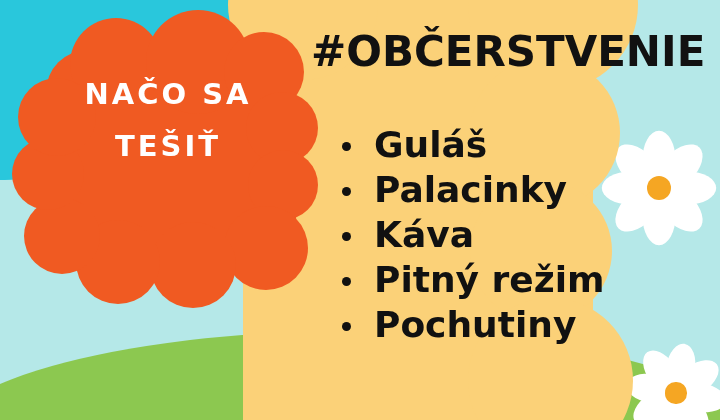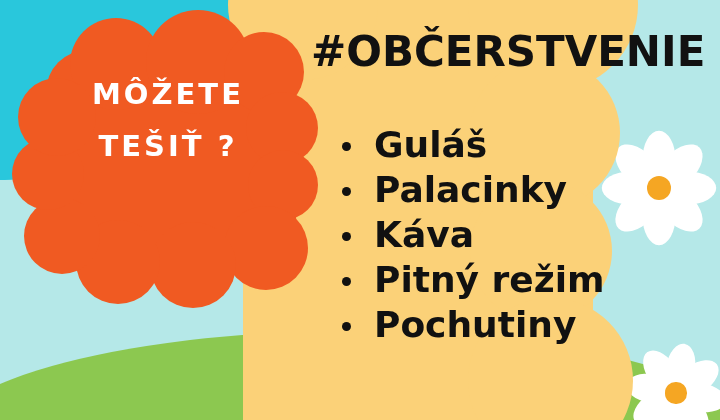--- a/index.html
+++ b/index.html
@@ -208,22 +208,22 @@
     <div class="ob" style="left:230px; top:140px; width:70px;  height:70px;"></div>
     <div class="ob" style="left:206px; top:196px; width:84px;  height:84px;"></div>
     <div class="ob" style="left:132px; top:212px; width:86px;  height:86px;"></div>
     <div class="ob" style="left:58px;  top:210px; width:84px;  height:84px;"></div>
     <div class="ob" style="left:6px;   top:188px; width:76px;  height:76px;"></div>
     <div class="ob" style="left:-6px;  top:128px; width:72px;  height:72px;"></div>
     <div class="ob" style="left:0px;   top:68px;  width:78px;  height:78px;"></div>
   </div>
 
   <div class="blob-text">
-    <span class="blob-line">MÔŽETE</span>
-    <span class="blob-line">TEŠIŤ ?</span>
+    <span class="blob-line">NAČO SA</span>
+    <span class="blob-line">TEŠIŤ</span>
   </div>
 
   <div class="hashtag">#OBČERSTVENIE</div>
 
   <ul class="menu-list">
     <li><span>Guláš</span></li>
     <li><span>Palacinky</span></li>
     <li><span>Káva</span></li>
     <li><span>Pitný režim</span></li>
     <li><span>Pochutiny</span></li>

